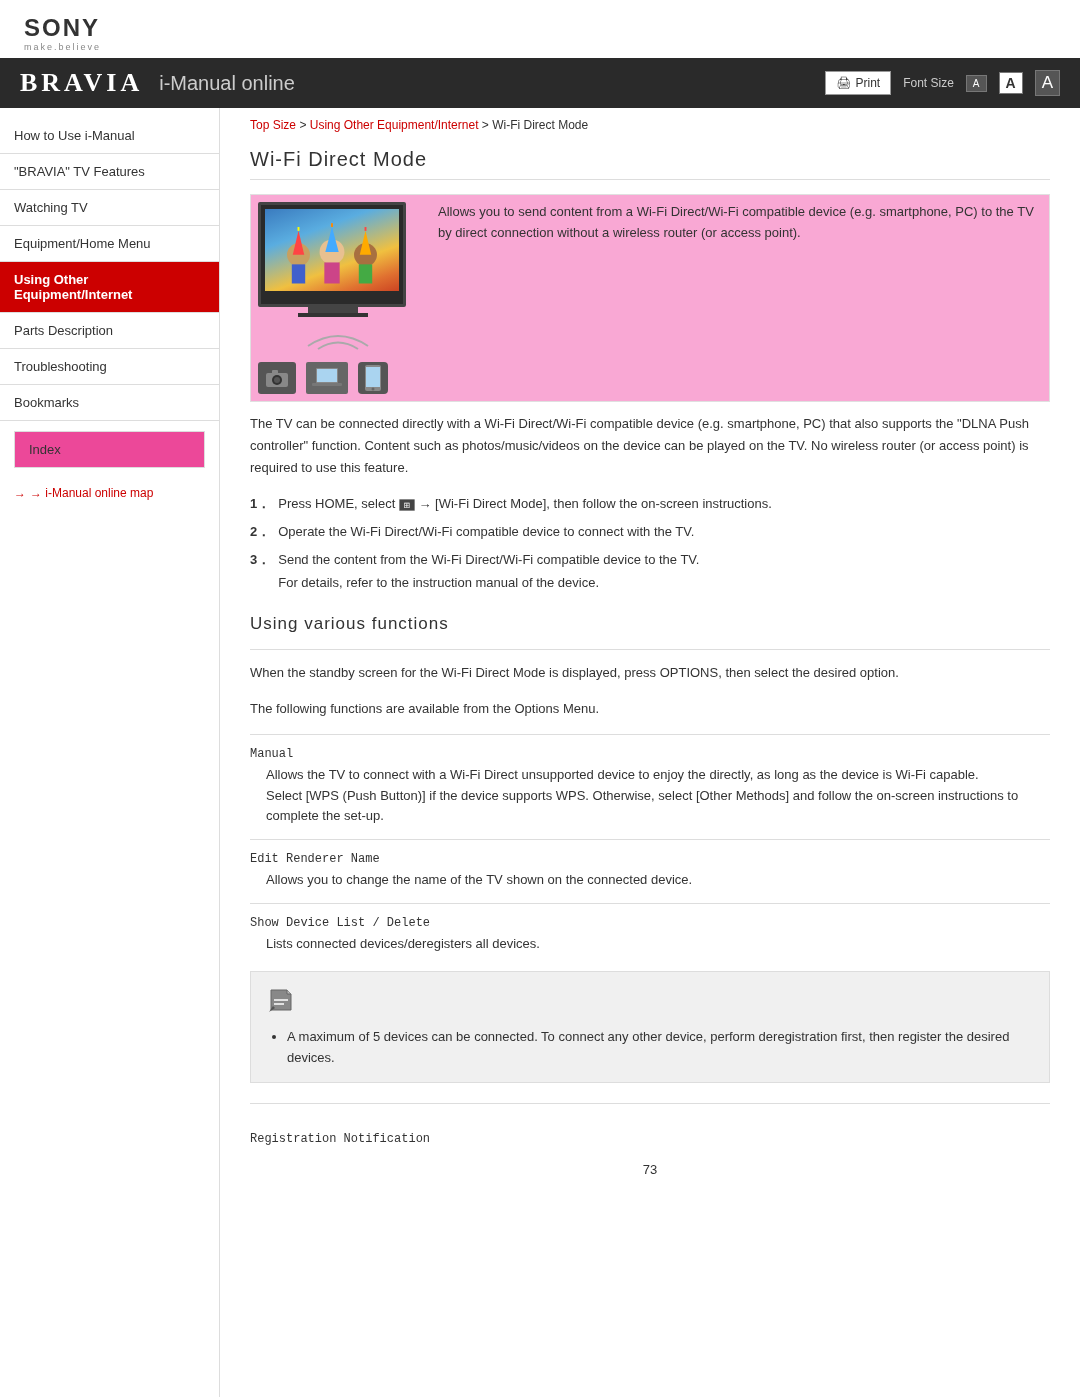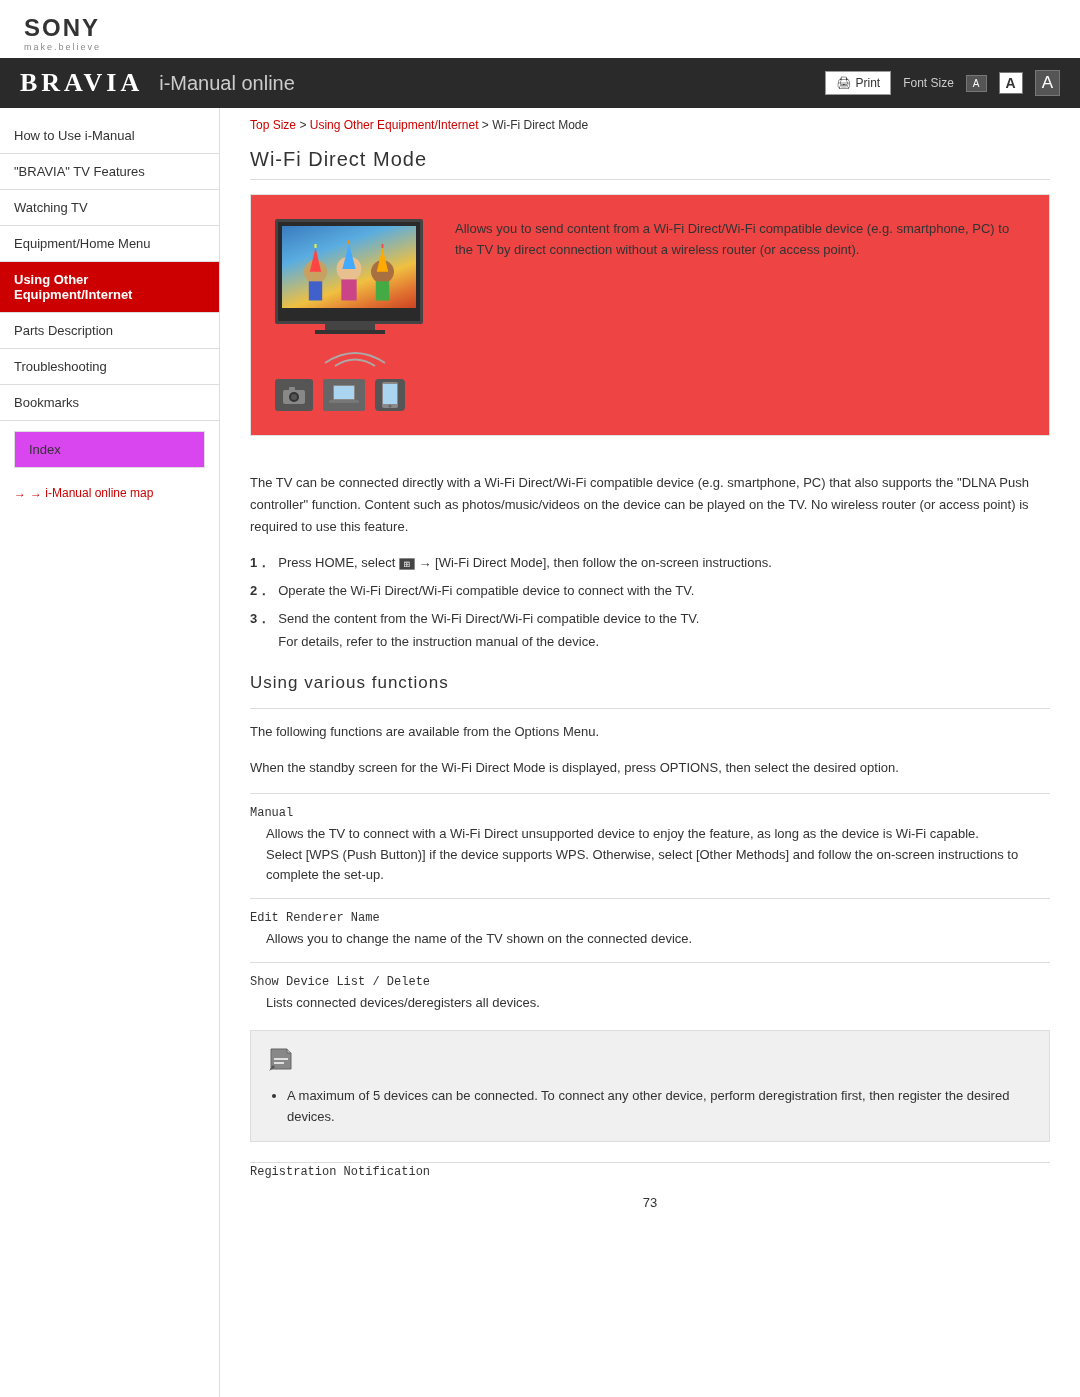--- a/index.html
+++ b/index.html
@@ -94,21 +94,21 @@
       color: #fff;
       font-weight: bold;
     }
     .sidebar-index {
       padding: 10px 14px;
       border: 1px solid #ddd;
       margin: 10px 14px;
       font-size: 13px;
       cursor: pointer;
       color: #333;
-      background: #d946ef;
+      background: #ec4899;
     }
     .imanual-map-link {
       padding: 8px 14px;
       font-size: 12px;
       color: #c00;
       cursor: pointer;
       display: flex;
       align-items: center;
       gap: 4px;
     }
@@ -141,23 +141,23 @@
       margin: 10px 0 14px 0;
       padding-bottom: 8px;
       border-bottom: 1px solid #ddd;
       letter-spacing: 1px;
     }
 
     
     .intro-box {
       display: flex;
       gap: 20px;
-      background: #ef4444;
-      padding: 24px;
-      margin-bottom: 36px;
+      background: #f9a8d4;
+      padding: 7px;
+      margin-bottom: 11px;
       border: 1px solid #e0e0e0;
     }
     .tv-image {
       width: 160px;
       flex-shrink: 0;
     }
     .device-icons {
       display: flex;
       gap: 10px;
       margin-top: 6px;
@@ -245,21 +245,21 @@
     .note-list {
       list-style: disc;
       padding-left: 20px;
       font-size: 13px;
       line-height: 1.6;
     }
 
     
     .registration-section {
       margin-top: 20px;
-      padding-top: 2px;
+      padding-top: 28px;
       border-top: 1px solid #ddd;
     }
     .registration-title {
       font-family: 'Courier New', monospace;
       font-size: 12px;
       color: #333;
     }
 
     
     .page-number {
@@ -407,28 +407,28 @@
         <span>Operate the Wi-Fi Direct/Wi-Fi compatible device to connect with the TV.</span>
       </li>
       <li>
         <span class="num">3．</span>
         <span>Send the content from the Wi-Fi Direct/Wi-Fi compatible device to the TV.<br>For details, refer to the instruction manual of the device.</span>
       </li>
     </ol>
 
     <h2 class="section-title">Using various functions</h2>
 
+    <p class="body-text">When the standby screen for the Wi-Fi Direct Mode is displayed, press OPTIONS, then select the desired option.</p>
     <p class="body-text">The following functions are available from the Options Menu.</p>
-    <p class="body-text">When the standby screen for the Wi-Fi Direct Mode is displayed, press OPTIONS, then select the desired option.</p>
 
     <hr class="divider">
 
     <div class="sub-section">
       <div class="sub-section-title">Manual</div>
-      <div class="sub-section-text">Allows the TV to connect with a Wi-Fi Direct unsupported device to enjoy the feature, as long as the device is Wi-Fi capable.</div>
+      <div class="sub-section-text">Allows the TV to connect with a Wi-Fi Direct unsupported device to enjoy the directly, as long as the device is Wi-Fi capable.</div>
       <div class="sub-section-text">Select [WPS (Push Button)] if the device supports WPS. Otherwise, select [Other Methods] and follow the on-screen instructions to complete the set-up.</div>
     </div>
 
     <hr class="divider">
 
     <div class="sub-section">
       <div class="sub-section-title">Edit Renderer Name</div>
       <div class="sub-section-text">Allows you to change the name of the TV shown on the connected device.</div>
     </div>
 

